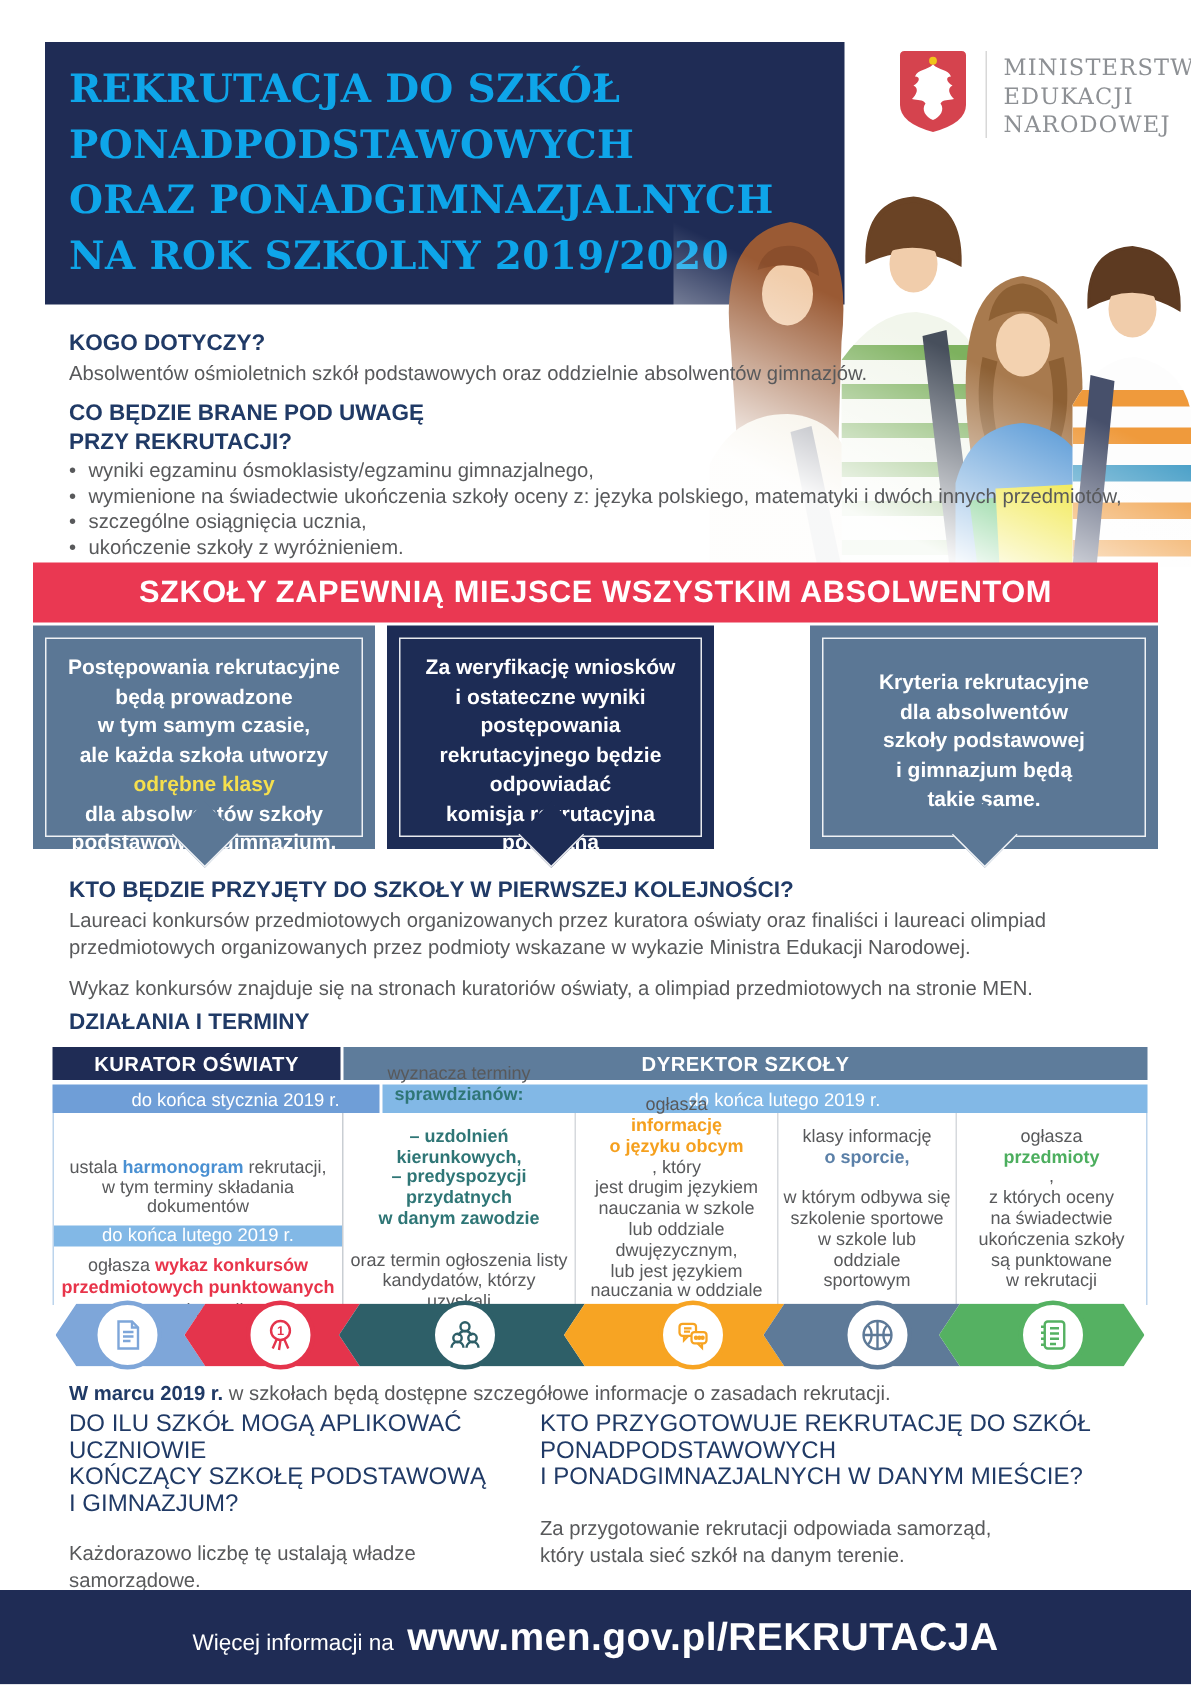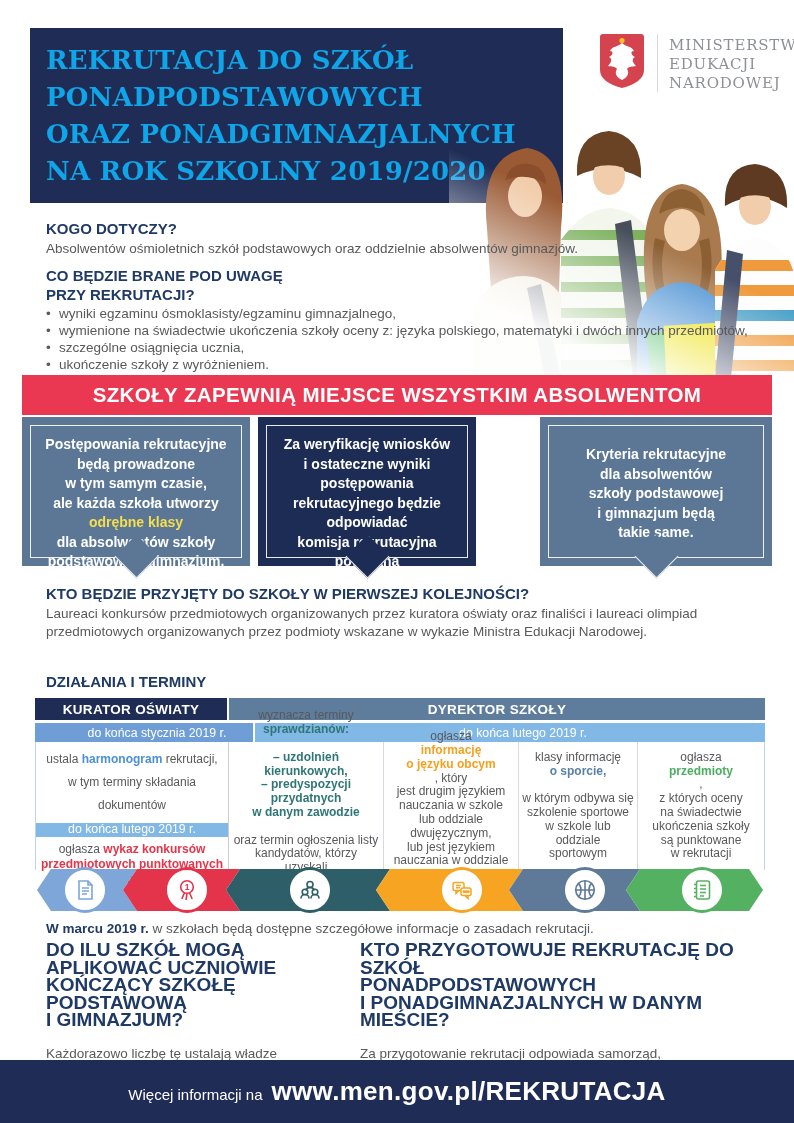--- a/index.html
+++ b/index.html
@@ -62,21 +62,21 @@
   .sb1{width:192px;background:#6f9ed7;}
   .sb2{flex:1;background:#82b8e6;}
   .t-body{display:flex;height:128px;border-left:1px solid #bcd4ec;border-right:1px solid #bcd4ec;}
   .t-body .bc{box-sizing:border-box;color:#58595b;font-size:12px;line-height:13.8px;text-align:center;
               display:flex;flex-direction:column;justify-content:center;padding:2px 3px;white-space:pre-line;}
   .bc1{width:193px;border-right:1px solid #c9ced3;justify-content:flex-start !important;padding:0 !important;}
   .bc2{width:155px;border-right:1px solid #d6d9dd;}
   .bc3{width:135px;border-right:1px solid #d6d9dd;}
   .bc4{width:119px;border-right:1px solid #d6d9dd;}
   .bc5{flex:1;}
-  .bc1 .cp{padding:6px 6px 0;line-height:23px;white-space:pre-line;}
+  .bc1 .cp{padding:6px 6px 0;line-height:13px;white-space:pre-line;margin-top:24px;}
   .bc1 .febbar{height:19px;background:#82b8e6;color:#fff;font-size:12.3px;margin-top:6px;
                display:flex;align-items:center;justify-content:center;}
   .bc1 .cp2{padding:5px 4px 0;line-height:15px;white-space:pre-line;}
   .c-blue{color:#4a90d2;font-weight:700;}
   .c-red{color:#e8344a;font-weight:700;}
   .c-teal{color:#2f7676;font-weight:700;}
   .c-orange{color:#f5a01e;font-weight:700;}
   .c-blue2{color:#5b80a8;font-weight:700;}
   .c-green{color:#4cae5e;font-weight:700;}
 
@@ -97,21 +97,21 @@
   .bi2{left:127px;border-color:#e4344c;}
   .bi3{left:250px;border-color:#2e5f68;}
   .bi4{left:402px;border-color:#f7a423;}
   .bi5{left:525px;border-color:#5e7a98;}
   .bi6{left:642px;border-color:#55b162;}
 
   
   .march{position:absolute;left:46px;top:921px;font-size:13.5px;color:#58595b;z-index:4;}
   .c-navy-bold{color:#203a66;font-weight:700;}
   .qa{position:absolute;top:941px;z-index:4;}
-  .qa .q{color:#203a66;font-weight:700;font-size:19px;line-height:17.5px;white-space:pre-line;}
+  .qa .q{color:#203a66;font-weight:400;font-size:16px;line-height:17.5px;white-space:pre-line;}
   .qa .a{margin-top:16px;color:#58595b;font-size:13.5px;line-height:18px;white-space:pre-line;}
   .qa1{left:46px;width:310px;}
   .qa2{left:360px;width:412px;}
 
   .footer{position:absolute;left:0;top:1060px;width:794px;height:63px;background:#1f2c55;z-index:5;
           display:flex;align-items:baseline;justify-content:center;padding-top:0;box-sizing:border-box;}
   .footer .inner{display:flex;align-items:baseline;margin-top:16px;}
   .f-pre{color:#fff;font-size:15px;margin-right:9px;}
   .f-url{color:#fff;font-size:26px;font-weight:700;letter-spacing:.3px;}
 </style>
@@ -233,20 +233,21 @@
     <div class="txt"><span>Kryteria rekrutacyjne
 dla absolwentów
 szkoły podstawowej
 i gimnazjum będą
 takie same.</span></div>
     <div class="tail"></div>
   </div>
 
   <div class="sec h-navy" style="left:46px;top:584px;">KTO BĘDZIE PRZYJĘTY DO SZKOŁY W PIERWSZEJ KOLEJNOŚCI?</div>
   <div class="sec p-gray" style="left:46px;top:605px;width:712px;line-height:18px;">Laureaci konkursów przedmiotowych organizowanych przez kuratora oświaty oraz finaliści i laureaci olimpiad przedmiotowych organizowanych przez podmioty wskazane w wykazie Ministra Edukacji Narodowej.</div>
+  <div class="sec p-gray" style="left:46px;top:650px;width:712px;">Wykaz konkursów znajduje się na stronach kuratoriów oświaty, a olimpiad przedmiotowych na stronie MEN.</div>
   <div class="sec h-navy" style="left:46px;top:672px;">DZIAŁANIA I TERMINY</div>
 
   <div class="tbl">
     <div class="t-head">
       <div class="hc hc1">KURATOR OŚWIATY</div>
       <div class="hc hc2">DYREKTOR SZKOŁY</div>
     </div>
     <div class="t-sub">
       <div class="sb sb1">do końca stycznia 2019 r.</div>
       <div class="sb sb2">do końca lutego 2019 r.</div>

